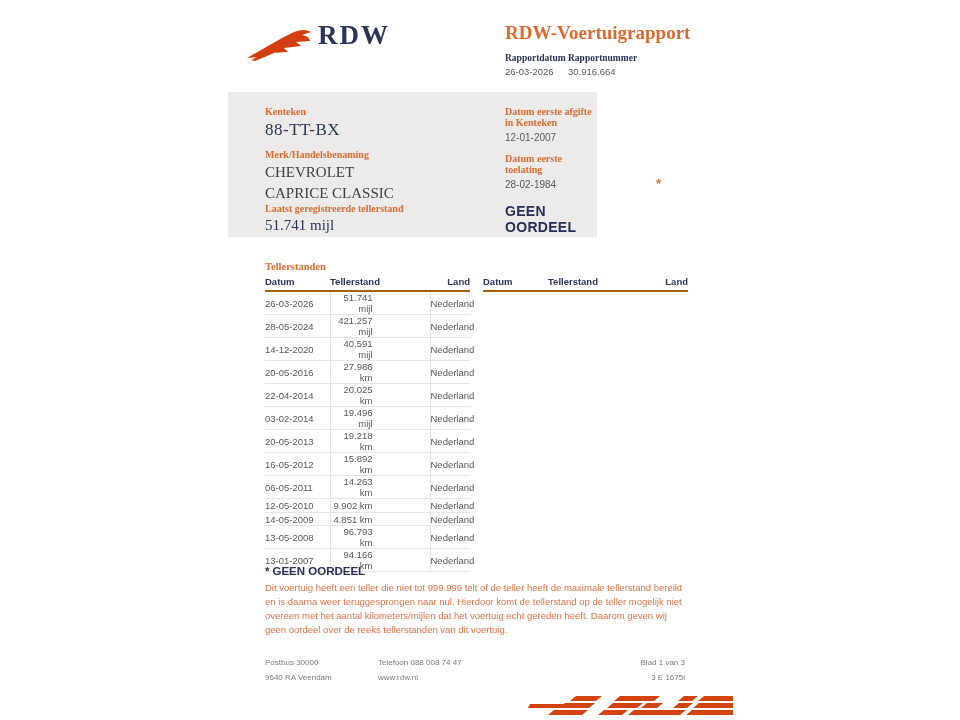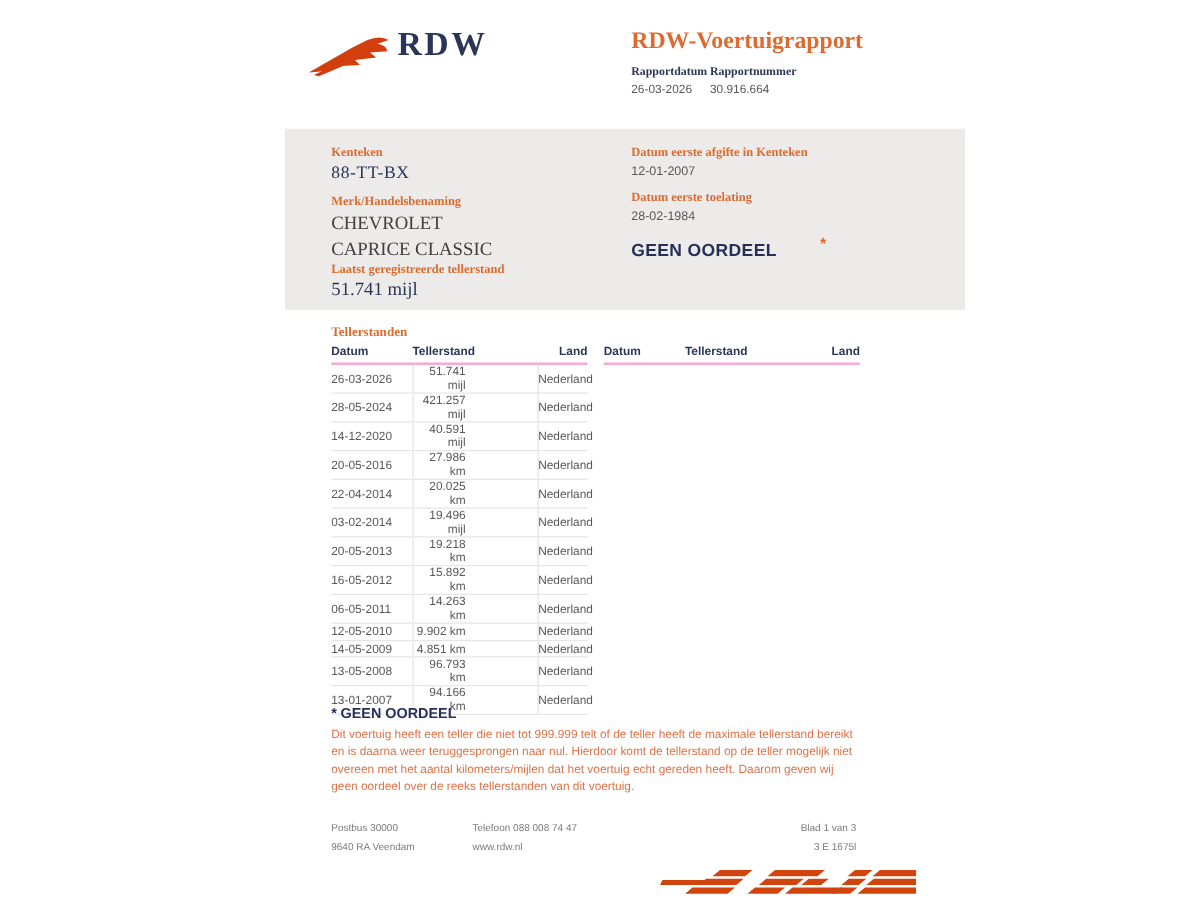--- a/index.html
+++ b/index.html
@@ -26,31 +26,31 @@
   .report-meta { position: absolute; left: 505px; top: 53px; display: flex; }
   .report-meta .col1 { width: 63px; }
   .meta-label {
     font-family: "Liberation Serif", serif; font-weight: 700;
     font-size: 9.5px; color: #2A3558;
   }
   .meta-value { font-size: 9.5px; color: #57585A; margin-top: 3px; }
 
   
   .panel {
-    position: absolute; left: 228px; top: 103px;
-    width: 544px; height: 145px; background: #ECEBE9;
+    position: absolute; left: 228px; top: 92px;
+    width: 369px; height: 145px; background: #ECEBE9;
   }
   .orange-label {
     font-family: "Liberation Serif", serif; font-weight: 700;
     font-size: 10px; color: #DB6B2F;
   }
   .panel-left { position: absolute; left: 37px; top: 14px; }
   .panel-right { position: absolute; left: 277px; top: 14px; }
   .kenteken-value {
-    font-family: "Liberation Serif", serif; font-size: 14px;
+    font-family: "Liberation Serif", serif; font-size: 17px;
     color: #2A3558; margin: 3px 0 9px 0; letter-spacing: 0.5px;
   }
   .merk-value {
     font-family: "Liberation Serif", serif; font-size: 15px;
     color: #404040; margin-top: 3px; line-height: 18px;
   }
   .teller-label { margin-top: 1px; }
   .teller-value {
     font-family: "Liberation Serif", serif; font-size: 15px;
     color: #2A3558; margin-top: 3px;
@@ -71,21 +71,21 @@
     font-family: "Liberation Serif", serif; font-weight: 700;
     font-size: 10.5px; color: #DB6B2F;
   }
   .tables { position: absolute; left: 265px; top: 274px; display: flex; gap: 13px; }
   table.readings { border-collapse: collapse; table-layout: fixed; }
   table.readings.left  { width: 205px; }
   table.readings.right { width: 202px; }
   table.readings th {
     font-size: 9.5px; font-weight: 700; color: #2A3558;
     text-align: left; padding: 2px 0 3px 0;
-    border-bottom: 2px solid #f9a8d4;
+    border-bottom: 2px solid #a16207;
   }
   table.readings th.c1 { width: 65px; }
   table.readings th.c2 { width: 100px; }
   table.readings th.c3 { width: 40px; text-align: right; }
   table.readings td {
     font-size: 9.5px; color: #57585A; height: 13.7px;
     padding: 0; border-bottom: 1px solid #E6E6E6; vertical-align: middle;
   }
   table.readings td.c2 { text-align: right; padding-right: 57px;
     border-left: 1px solid #E3E3E3; border-right: 1px solid #E3E3E3; }

